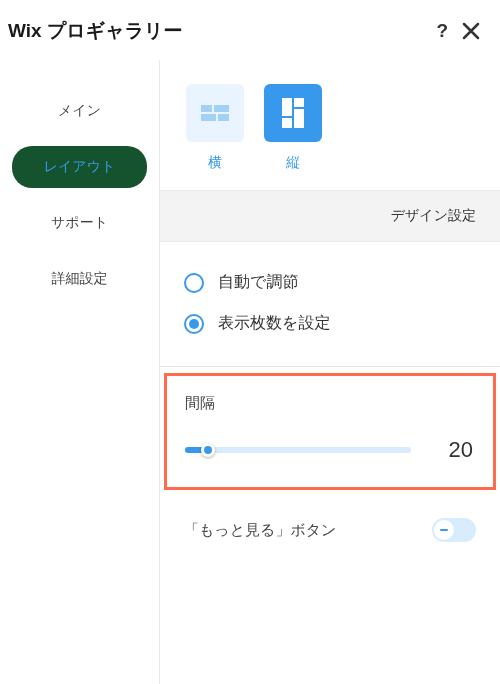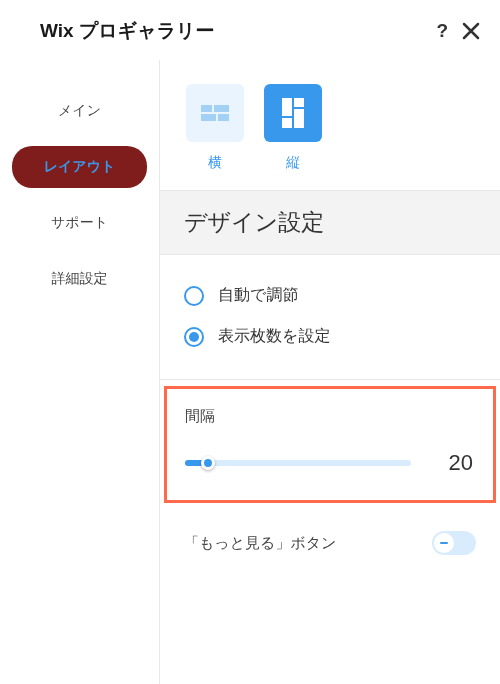--- a/index.html
+++ b/index.html
@@ -11,22 +11,21 @@
       font-family: -apple-system, BlinkMacSystemFont, "Helvetica Neue", Arial, sans-serif;
       background: #fff;
       width: 500px;
       height: 684px;
       overflow: hidden;
     }
     .header {
       display: flex;
       align-items: center;
       justify-content: space-between;
-      padding: 18px 20px 16px 16px;
-      margin-left: 24px;
+      padding: 18px 20px 16px 8px;
     }
     .header-title {
       font-size: 19px;
       font-weight: 700;
       color: #1a1a1a;
     }
     .header-actions {
       display: flex;
       align-items: center;
       gap: 14px;
@@ -55,23 +54,22 @@
     .sidebar-item {
       padding: 12px 16px;
       font-size: 14px;
       color: #444;
       cursor: pointer;
       margin-bottom: 14px;
       border-radius: 20px;
       text-align: center;
     }
     .sidebar-item.active {
-      background: #7f1d1d;
+      background: #14532d;
       color: #3899ec;
-      font-weight: bold;
     }
     .content {
       flex: 1;
       overflow-y: auto;
     }
     .layout-options {
       display: flex;
       align-items: flex-start;
       gap: 20px;
       padding: 24px 20px 18px 26px;
@@ -97,23 +95,23 @@
     .layout-icon-box.selected {
       background: #3899ec;
     }
     .layout-label {
       font-size: 14px;
       color: #3899ec;
     }
     .section-header {
       background: #f3f3f3;
       padding: 16px 24px;
-      font-size: 23px;
+      font-size: 14px;
       color: #333;
-      text-align: left;
+      text-align: right;
       border-top: 1px solid #e8e8e8;
       border-bottom: 1px solid #e8e8e8;
     }
     .radio-group {
       padding: 20px 24px 22px 24px;
       border-bottom: 1px solid #e8e8e8;
     }
     .radio-item {
       display: flex;
       align-items: center;

